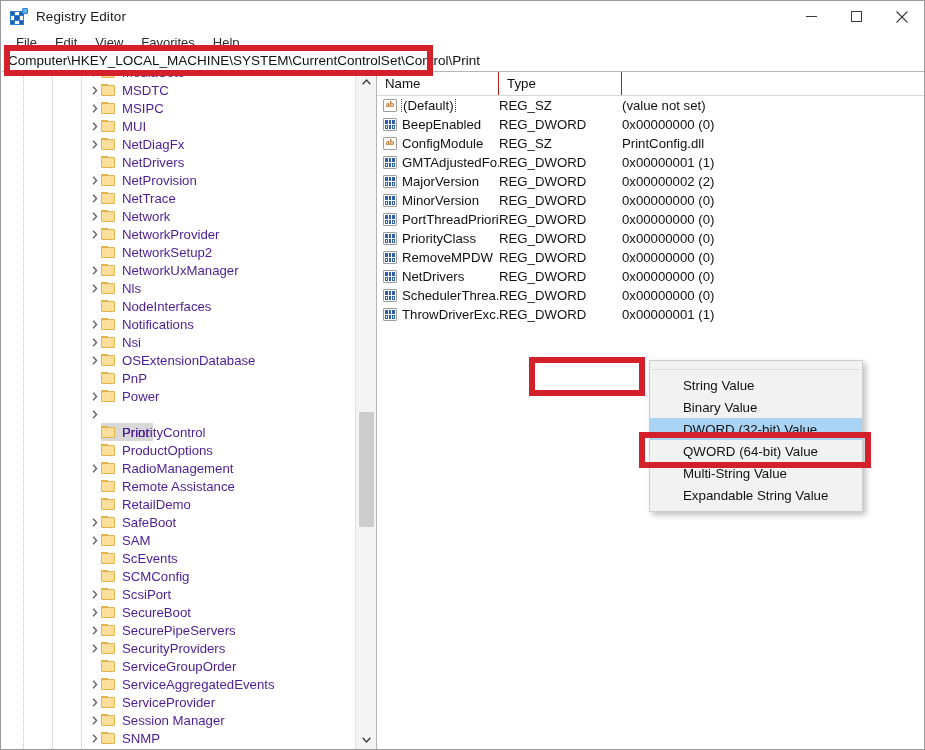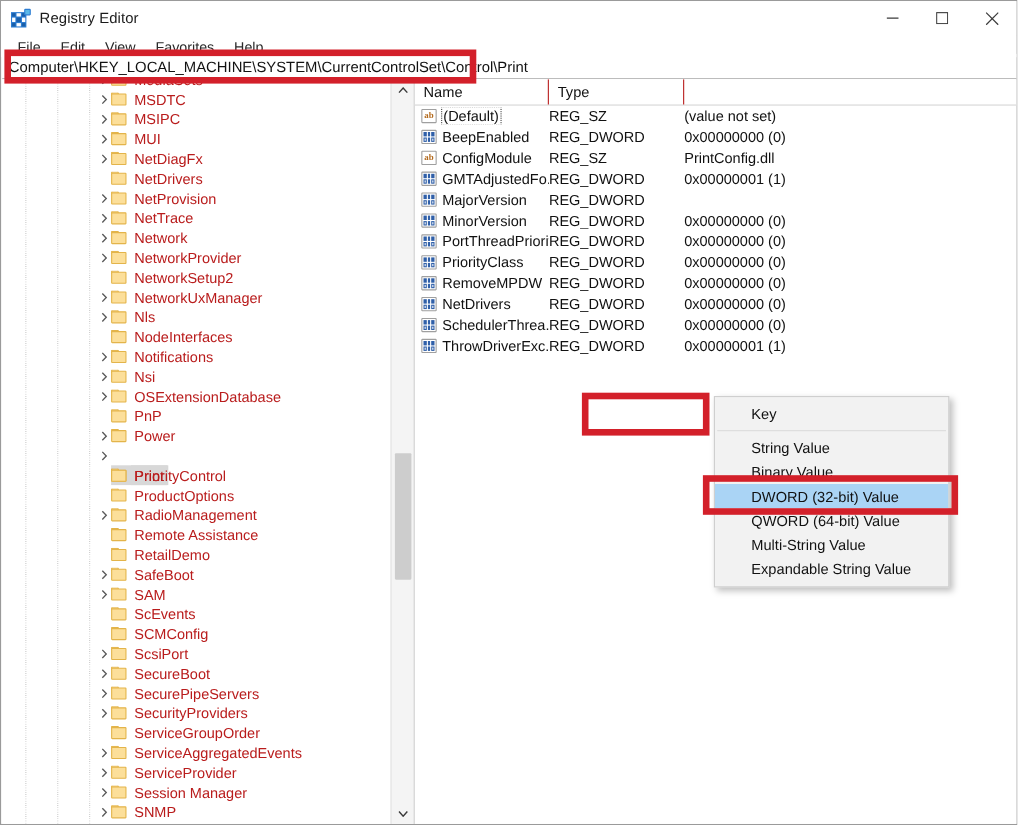--- a/index.html
+++ b/index.html
@@ -87,21 +87,21 @@
     overflow:hidden;
   }
   .tree-scrollport{
     position:absolute;left:0;top:0;right:22px;bottom:0;overflow:hidden;
   }
   .tree-list{
     position:absolute;left:0;top:-9px;width:100%;
   }
   .tnode{
     height:18px;display:flex;align-items:center;
-    white-space:nowrap;font-size:13.2px;color:#b91c1c;
+    white-space:nowrap;font-size:13.2px;color:#4c1d95;
     position:relative;
   }
   .tnode.sel .tlabelwrap{background:#d8d8d8;}
   .tnode.sel .tfolder-box{background:#d8d8d8;margin-top:36px;}
   .chev{
     width:13px;height:18px;flex:0 0 13px;
     display:flex;align-items:center;justify-content:center;color:#5a5a5a;
   }
   .chev svg{display:block;}
   .chev.empty{visibility:hidden;}
@@ -946,20 +946,21 @@
                   <i class="o"></i>
                   <i></i>
                   <i class="o"></i>
                   <i></i>
                   <i class="o"></i>
                 </div>
               </div>
               <span class="nm">MajorVersion</span>
             </div>
             <div class="vtype">REG_DWORD</div>
+            <div class="vdata">0x00000002 (2)</div>
           </div>
           <div class="vrow">
             <div class="vname">
               <div class="vicon dw">
                 <div class="bits">
                   <i></i>
                   <i class="o"></i>
                   <i></i>
                   <i class="o"></i>
                   <i></i>
@@ -1072,21 +1073,20 @@
             </div>
             <div class="vtype">REG_DWORD</div>
             <div class="vdata">0x00000001 (1)</div>
           </div>
         </div>
     </div>
   </div>
 
 
   <div class="ctx-sub" id="ctx-sub">
-      <div class="mi">Key</div>
       <div class="sep"></div>
       <div class="mi">String Value</div>
       <div class="mi">Binary Value</div>
       <div class="mi hl">DWORD (32-bit) Value</div>
       <div class="mi">QWORD (64-bit) Value</div>
       <div class="mi">Multi-String Value</div>
       <div class="mi">Expandable String Value</div>
     </div>
 
   <div class="anno" id="anno-address"></div>

